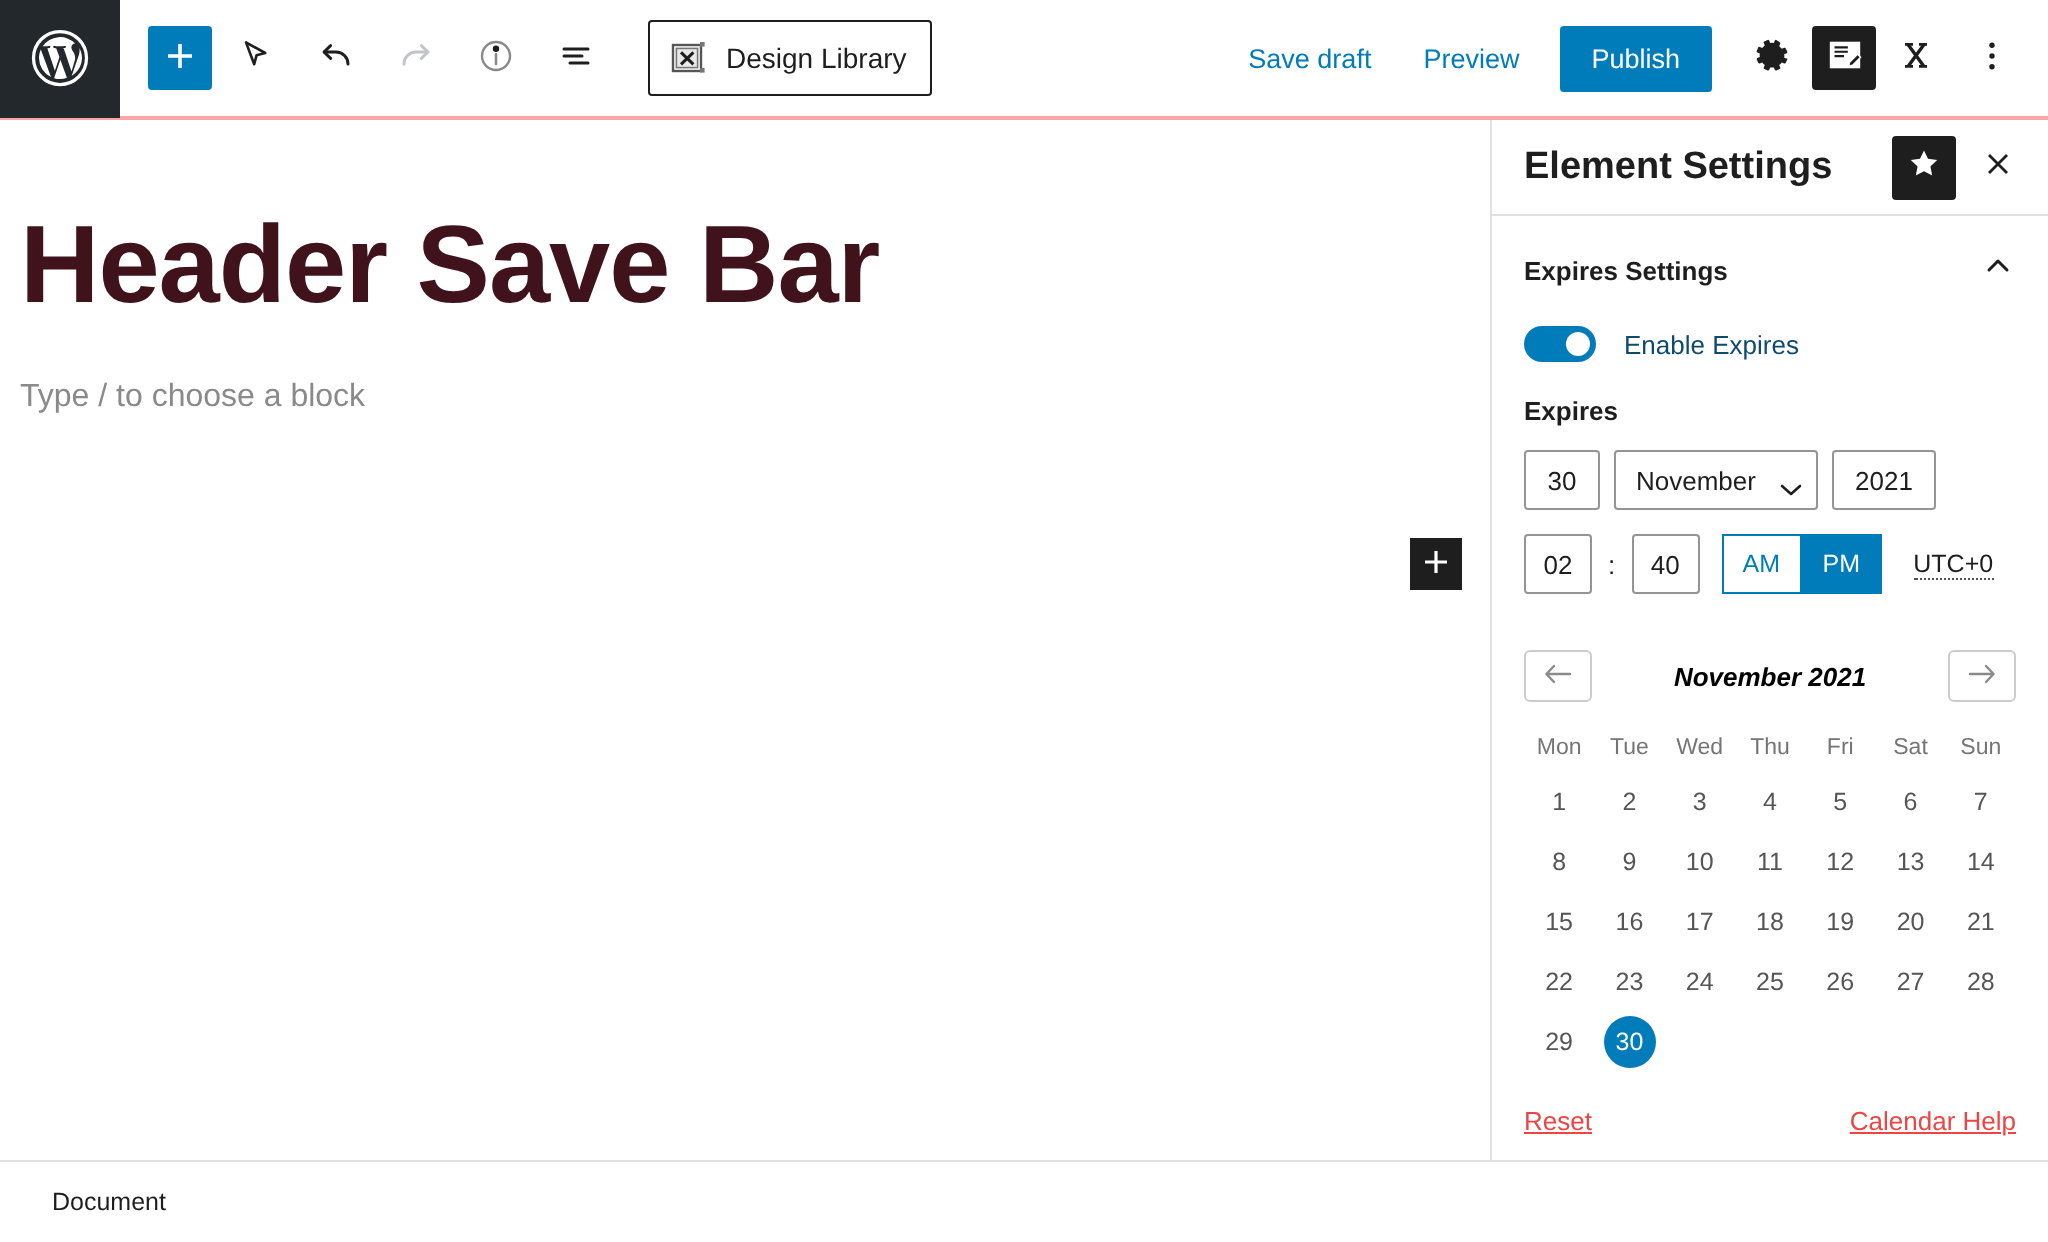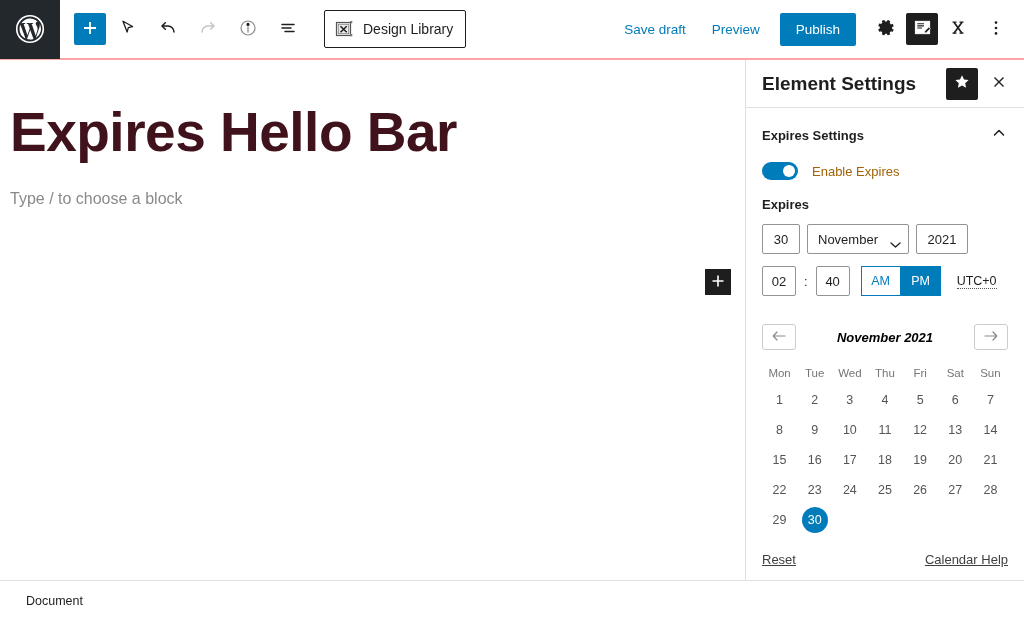--- a/index.html
+++ b/index.html
@@ -105,21 +105,21 @@
 
   .toggle-row { display: flex; align-items: center; gap: 14px; padding: 4px 16px 0 16px; }
   .toggle {
     width: 36px; height: 18px; border-radius: 9px; background: #007cba;
     position: relative; cursor: pointer; flex: 0 0 36px;
   }
   .toggle .knob {
     position: absolute; width: 12px; height: 12px; border-radius: 50%;
     background: #fff; top: 3px; right: 3px;
   }
-  .toggle-label { font-size: 13px; color: #a16207; }
+  .toggle-label { font-size: 13px; color: #0c4a6e; }
 
   .field-label { font-size: 13px; font-weight: bold; color: #1e1e1e; padding: 17px 16px 0 16px; }
 
   .dt-row { display: flex; align-items: center; gap: 7px; padding: 12px 16px 0 16px; }
   .dt-input {
     height: 30px; border: 1px solid #949494; border-radius: 2px; background: #fff;
     font-size: 13px; color: #1e1e1e; padding: 0 8px; text-align: center;
     font-family: "Liberation Sans", sans-serif;
   }
   .dt-day { width: 38px; }
@@ -170,21 +170,21 @@
     width: 26px; height: 26px; border-radius: 50%;
     display: flex; align-items: center; justify-content: center;
   }
   .cal-day.selected span { background: #007cba; color: #fff; }
 
   .cal-footer {
     display: flex; justify-content: space-between; align-items: center;
     padding: 17px 16px 0 16px;
   }
   .cal-link {
-    font-size: 13px; color: #404040; text-decoration: underline; cursor: pointer;
+    font-size: 13px; color: #ef4444; text-decoration: underline; cursor: pointer;
     background: none; border: none; font-family: "Liberation Sans", sans-serif; padding: 0;
   }
 
   
   .bottom-bar {
     height: 41px; min-height: 31px; border-top: 1px solid #e0e0e0;
     display: flex; align-items: center; background: #fff;
   }
   .bb-label { font-size: 12.5px; color: #1e1e1e; padding-left: 26px; }
 </style>
@@ -307,21 +307,21 @@
               <circle cx="10" cy="15.4" r="1.35"></circle>
           </svg>
         </span>
       </button>
     </div>
   </div>
 
   <div class="body-area">
 
     <div class="editor">
-      <div class="post-title">Expires Hello Bar</div>
+      <div class="post-title">Header Save Bar</div>
       <div class="block-placeholder">Type / to choose a block</div>
       <button class="add-block-btn">
         <span>
           <svg width="16" height="16" viewBox="0 0 16 16">
               <path d="M8 2.5v11M2.5 8h11" stroke="#fff" stroke-width="1.6"></path>
             </svg>
         </span>
       </button>
     </div>
 

